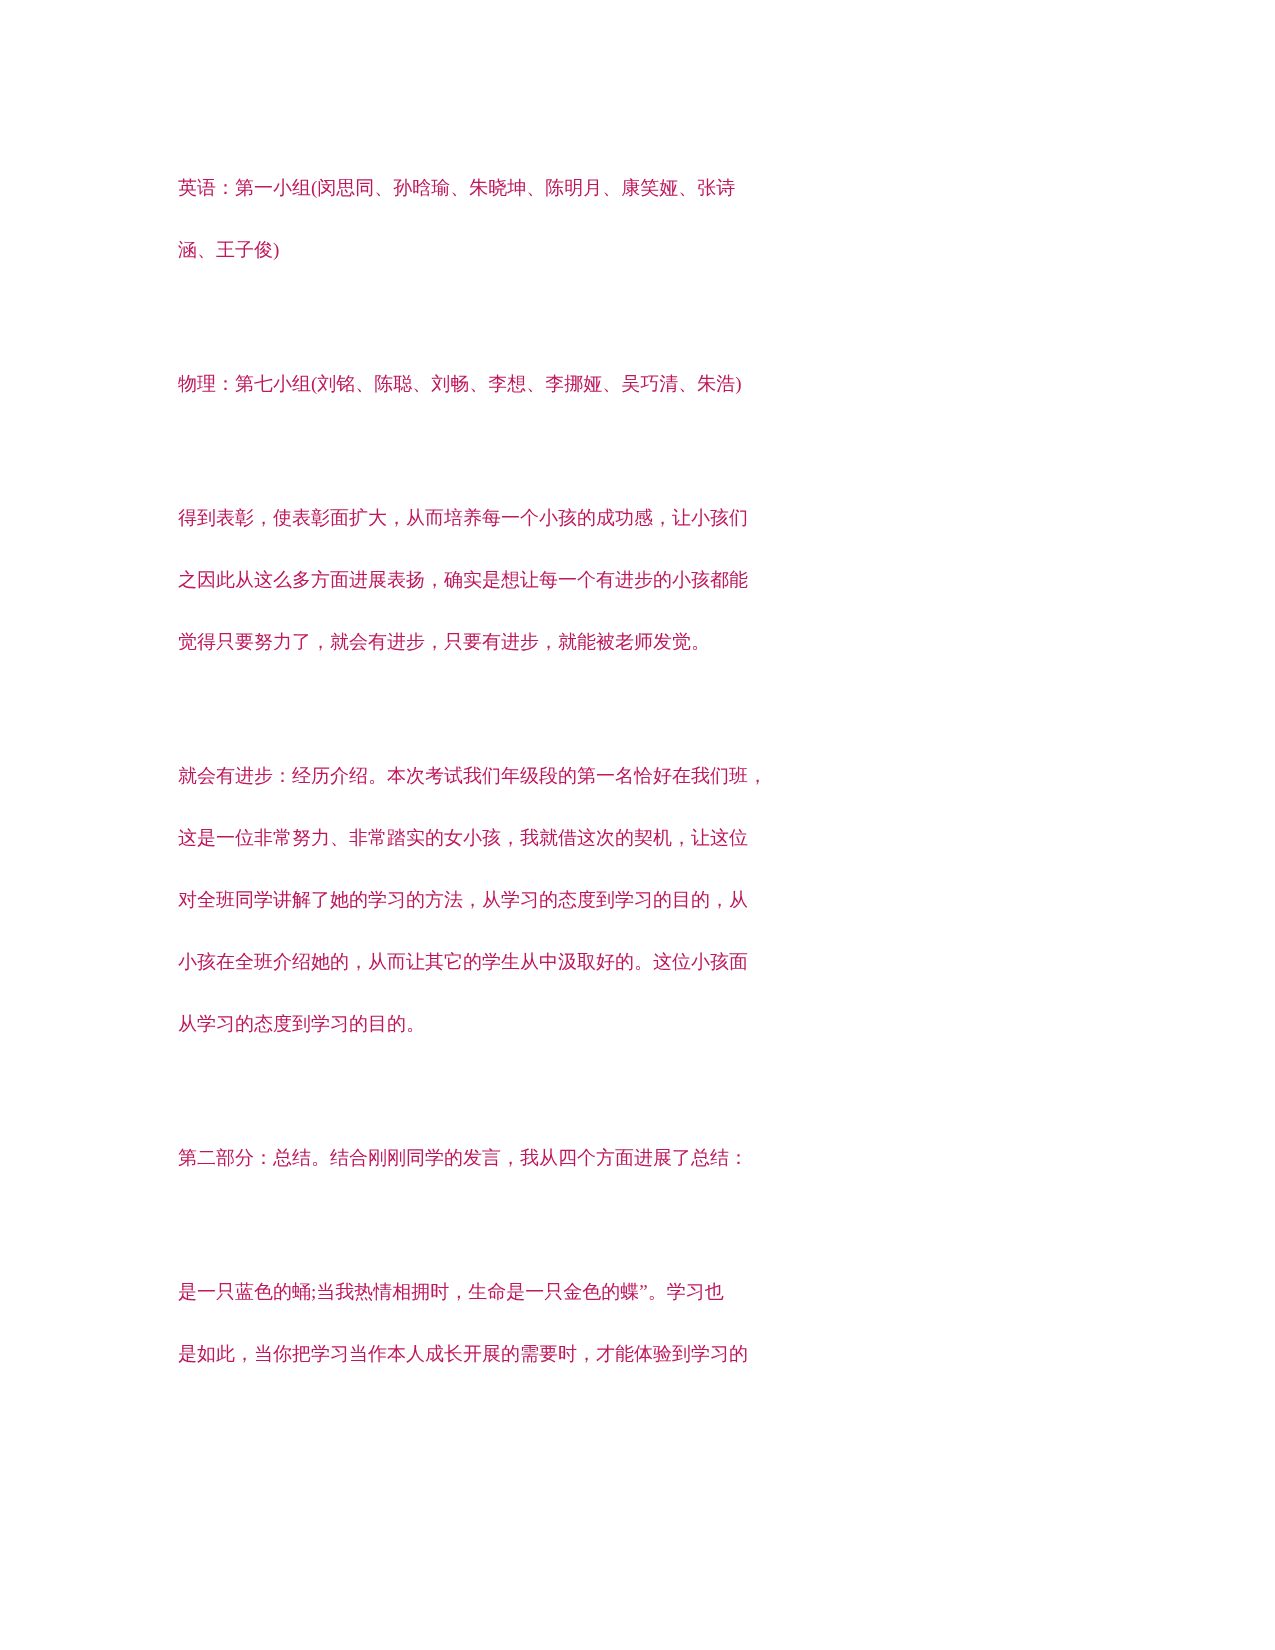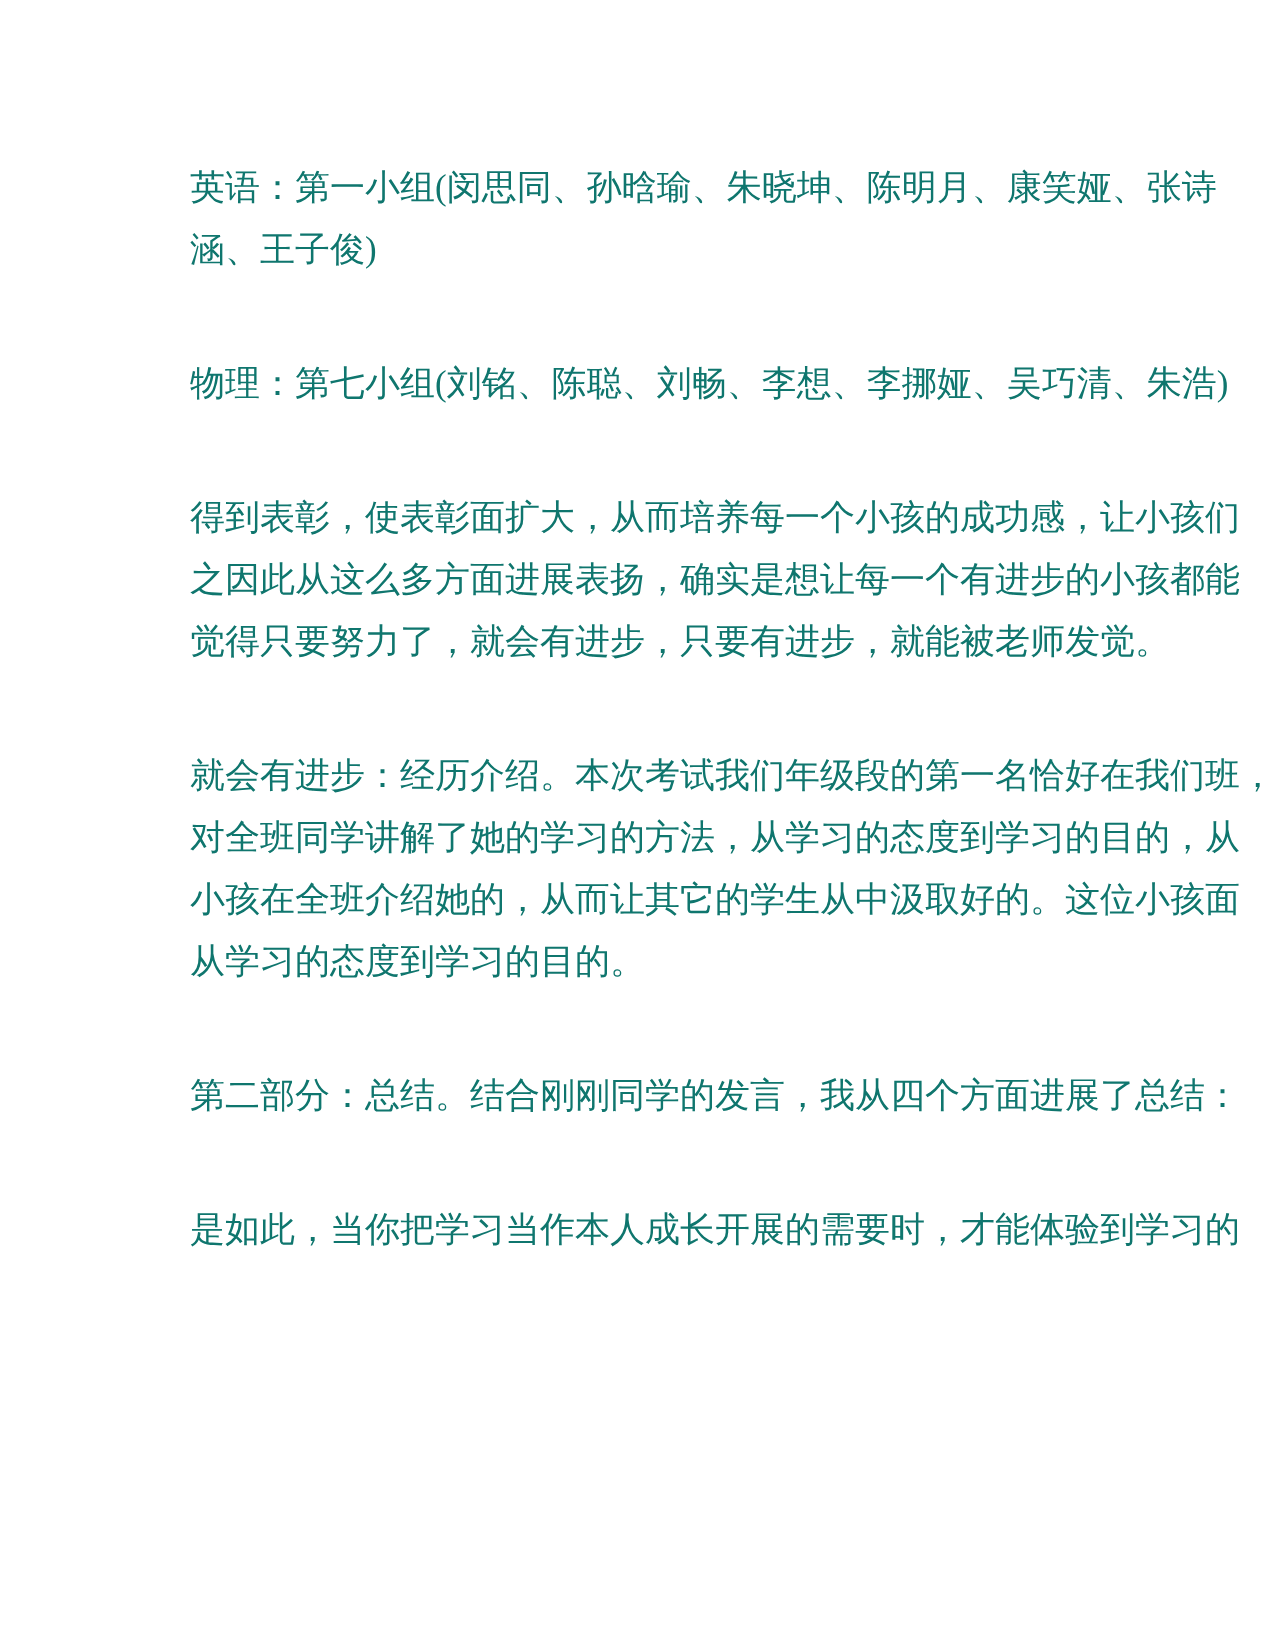--- a/index.html
+++ b/index.html
@@ -10,25 +10,25 @@
   .page {
     position: relative;
     width: 1275px;
     height: 1650px;
     background: #ffffff;
     overflow: hidden;
     font-family: "Liberation Serif", "DejaVu Serif", serif;
   }
   .content {
     position: absolute;
-    left: 190px;
+    left: 178px;
     top: 157px;
     width: 870px;
-    color: #0f766e;
-    font-size: 35px;
+    color: #be185d;
+    font-size: 19px;
   }
   .para {
     margin: 0 0 72px 0;
     padding: 0;
   }
   .line {
     display: block;
     height: 62px;
     line-height: 62px;
     white-space: nowrap;
@@ -50,27 +50,29 @@
     </p>
 
     <p class="para">
       <span class="line">得到表彰，使表彰面扩大，从而培养每一个小孩的成功感，让小孩们</span>
       <span class="line">之因此从这么多方面进展表扬，确实是想让每一个有进步的小孩都能</span>
       <span class="line">觉得只要努力了，就会有进步，只要有进步，就能被老师发觉。</span>
     </p>
 
     <p class="para">
       <span class="line">就会有进步：经历介绍。本次考试我们年级段的第一名恰好在我们班，</span>
+      <span class="line">这是一位非常努力、非常踏实的女小孩，我就借这次的契机，让这位</span>
       <span class="line">对全班同学讲解了她的学习的方法，从学习的态度到学习的目的，从</span>
       <span class="line">小孩在全班介绍她的，从而让其它的学生从中汲取好的。这位小孩面</span>
       <span class="line">从学习的态度到学习的目的。</span>
     </p>
 
     <p class="para">
       <span class="line">第二部分：总结。结合刚刚同学的发言，我从四个方面进展了总结：</span>
     </p>
 
     <p class="para">
+      <span class="line">是一只蓝色的蛹;当我热情相拥时，生命是一只金色的蝶”。学习也</span>
       <span class="line">是如此，当你把学习当作本人成长开展的需要时，才能体验到学习的</span>
     </p>
 
   </div>
 </div>
 
 </body></html>

